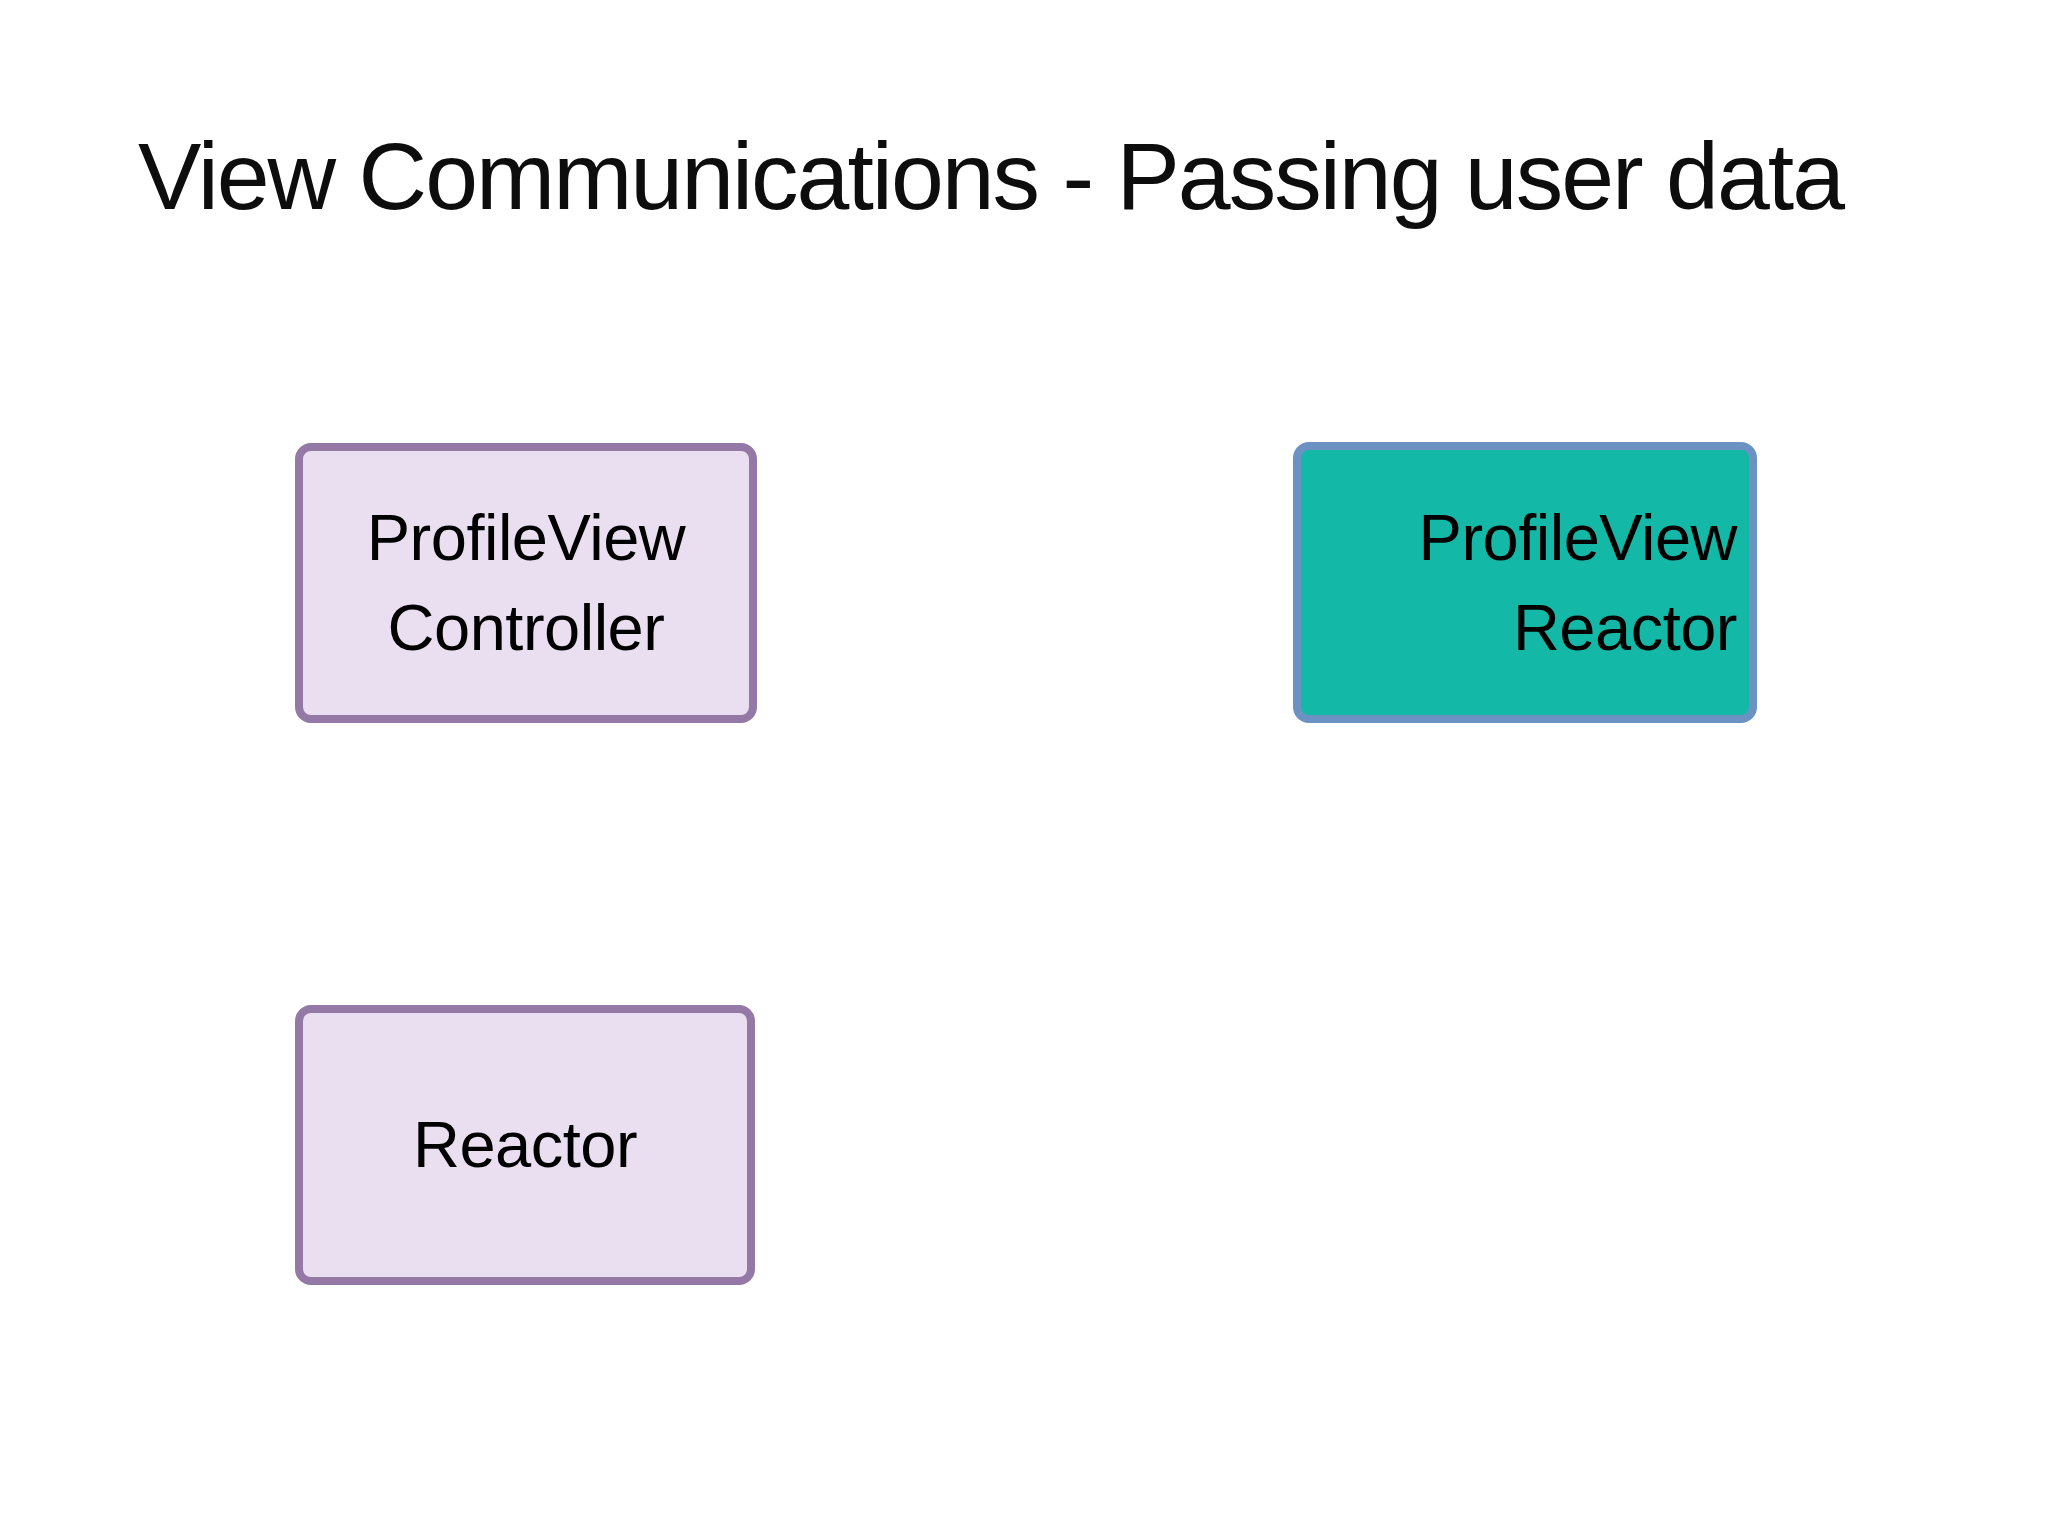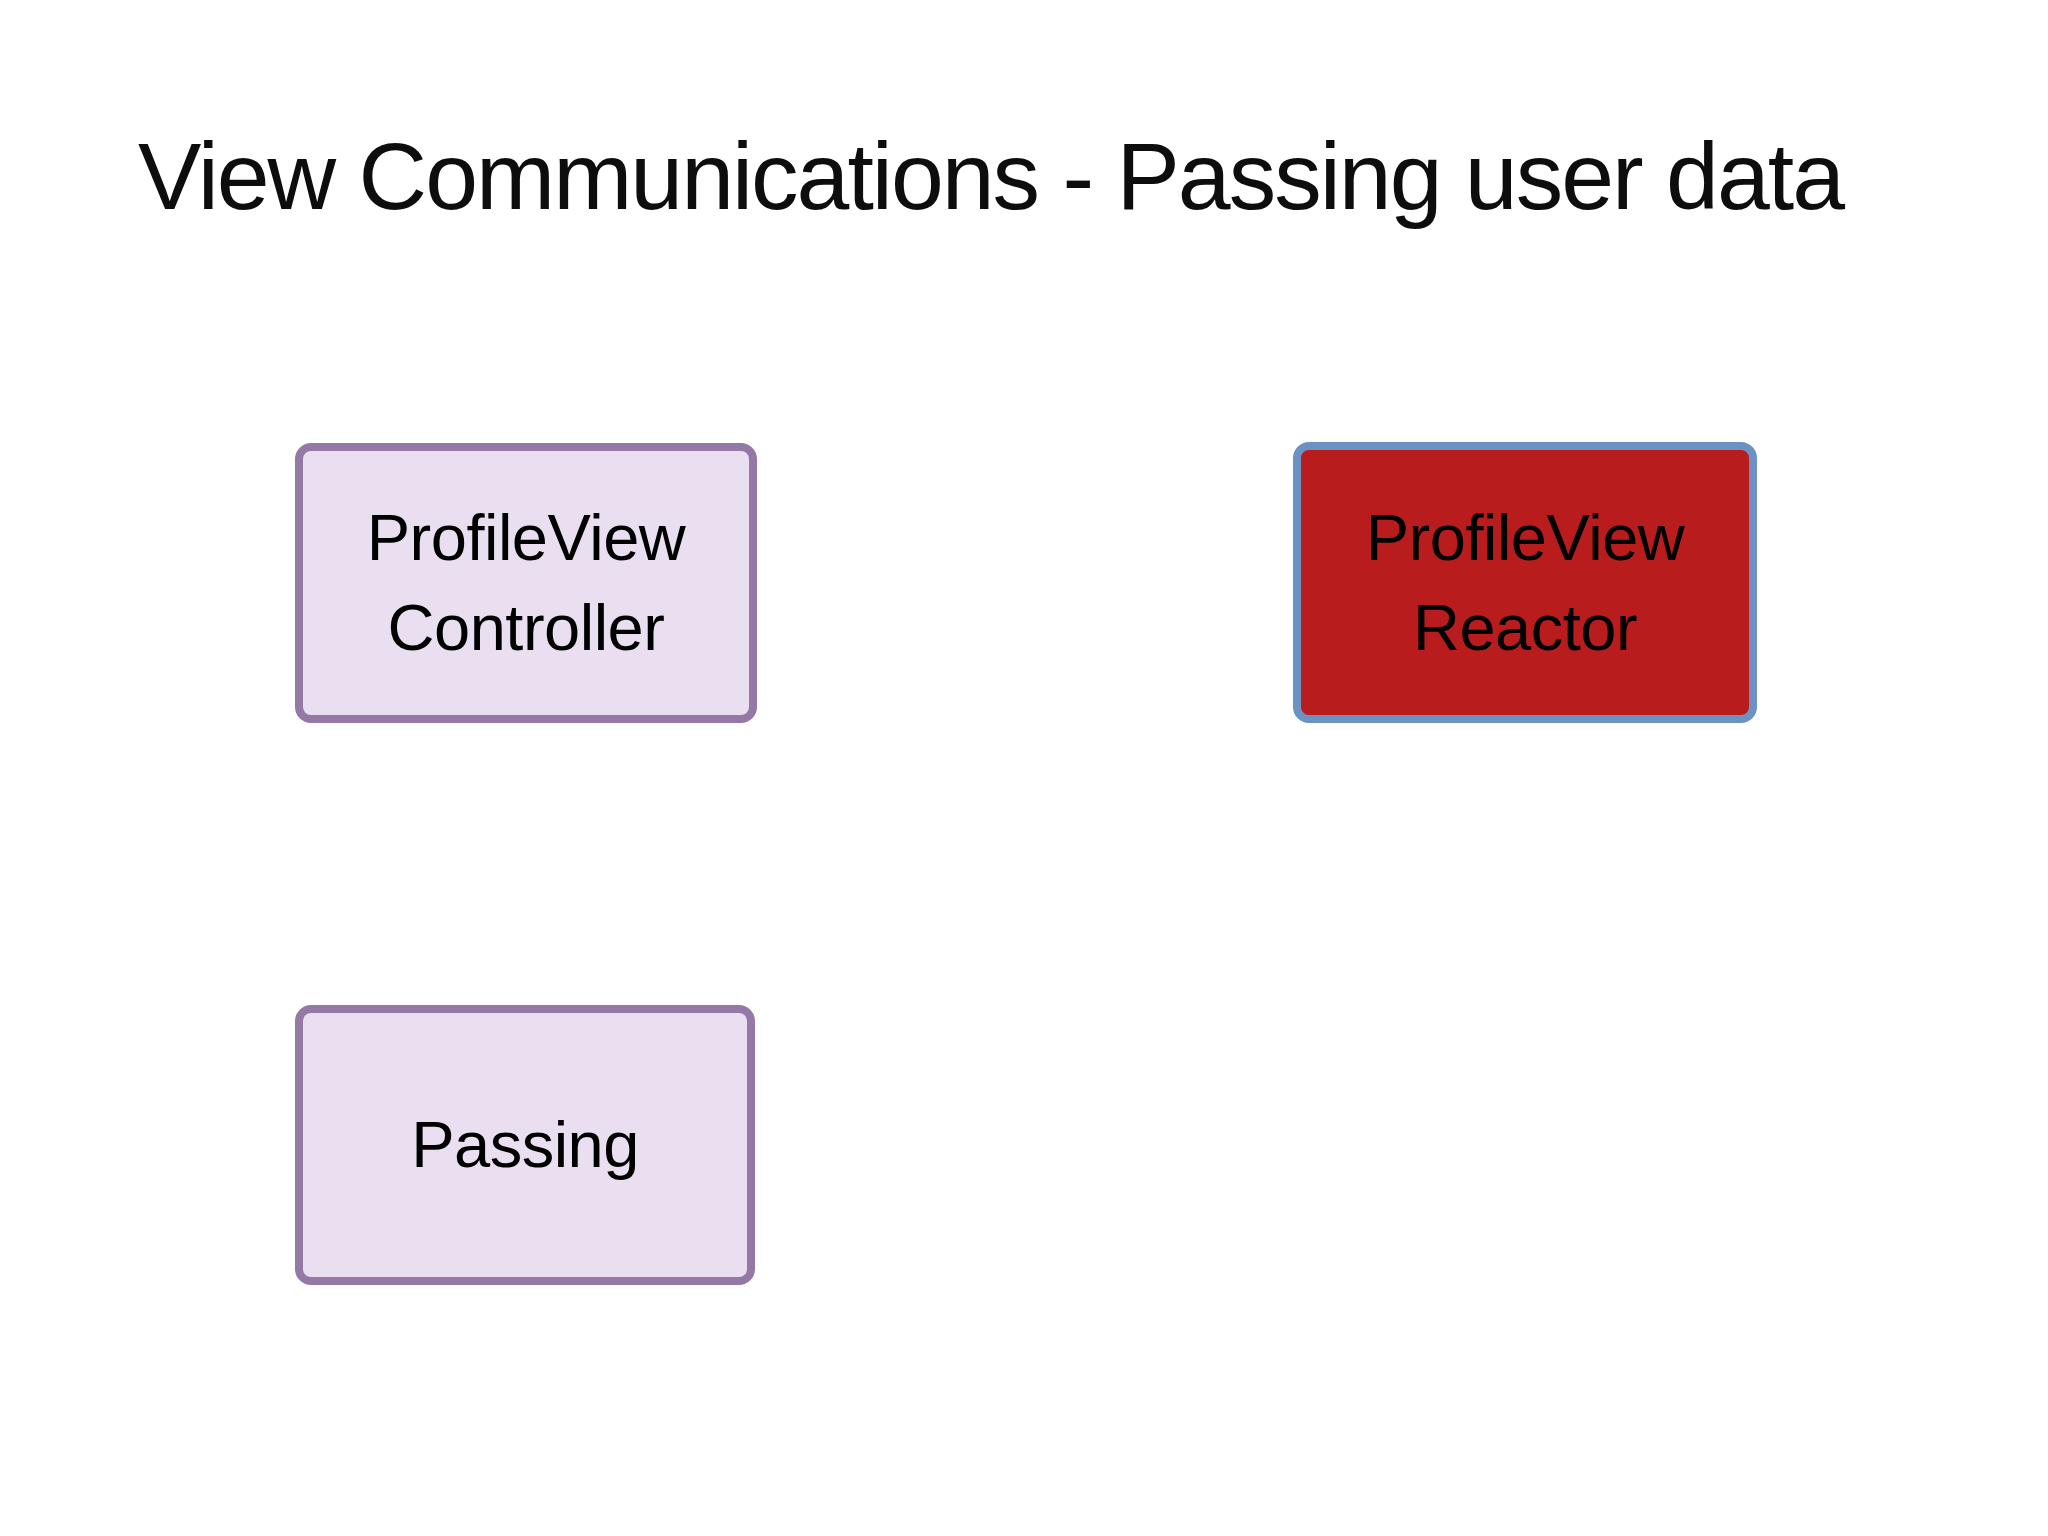--- a/index.html
+++ b/index.html
@@ -73,21 +73,21 @@
 <body>
 
 <div class="slide">
 
   <h1 class="slide-title">View Communications - Passing user data</h1>
 
   <div class="node" id="node-profileview-controller" style="background-color: rgb(233, 223, 240); border-color: rgb(148, 120, 166);">
     <span class="node-label">ProfileView Controller</span>
   </div>
 
-  <div class="node" id="node-profileview-reactor" style="background-color: #b91c1c; border-color: rgb(108, 146, 196);">
+  <div class="node" id="node-profileview-reactor" style="background-color: #14b8a6; border-color: rgb(108, 146, 196); text-align: right;">
     <span class="node-label">ProfileView Reactor</span>
   </div>
 
   <div class="node" id="node-usercell" style="background-color: rgb(233, 223, 240); border-color: rgb(148, 120, 166);">
-    <span class="node-label">Passing</span>
+    <span class="node-label">Reactor</span>
   </div>
 
 </div>
 
 </body></html>

